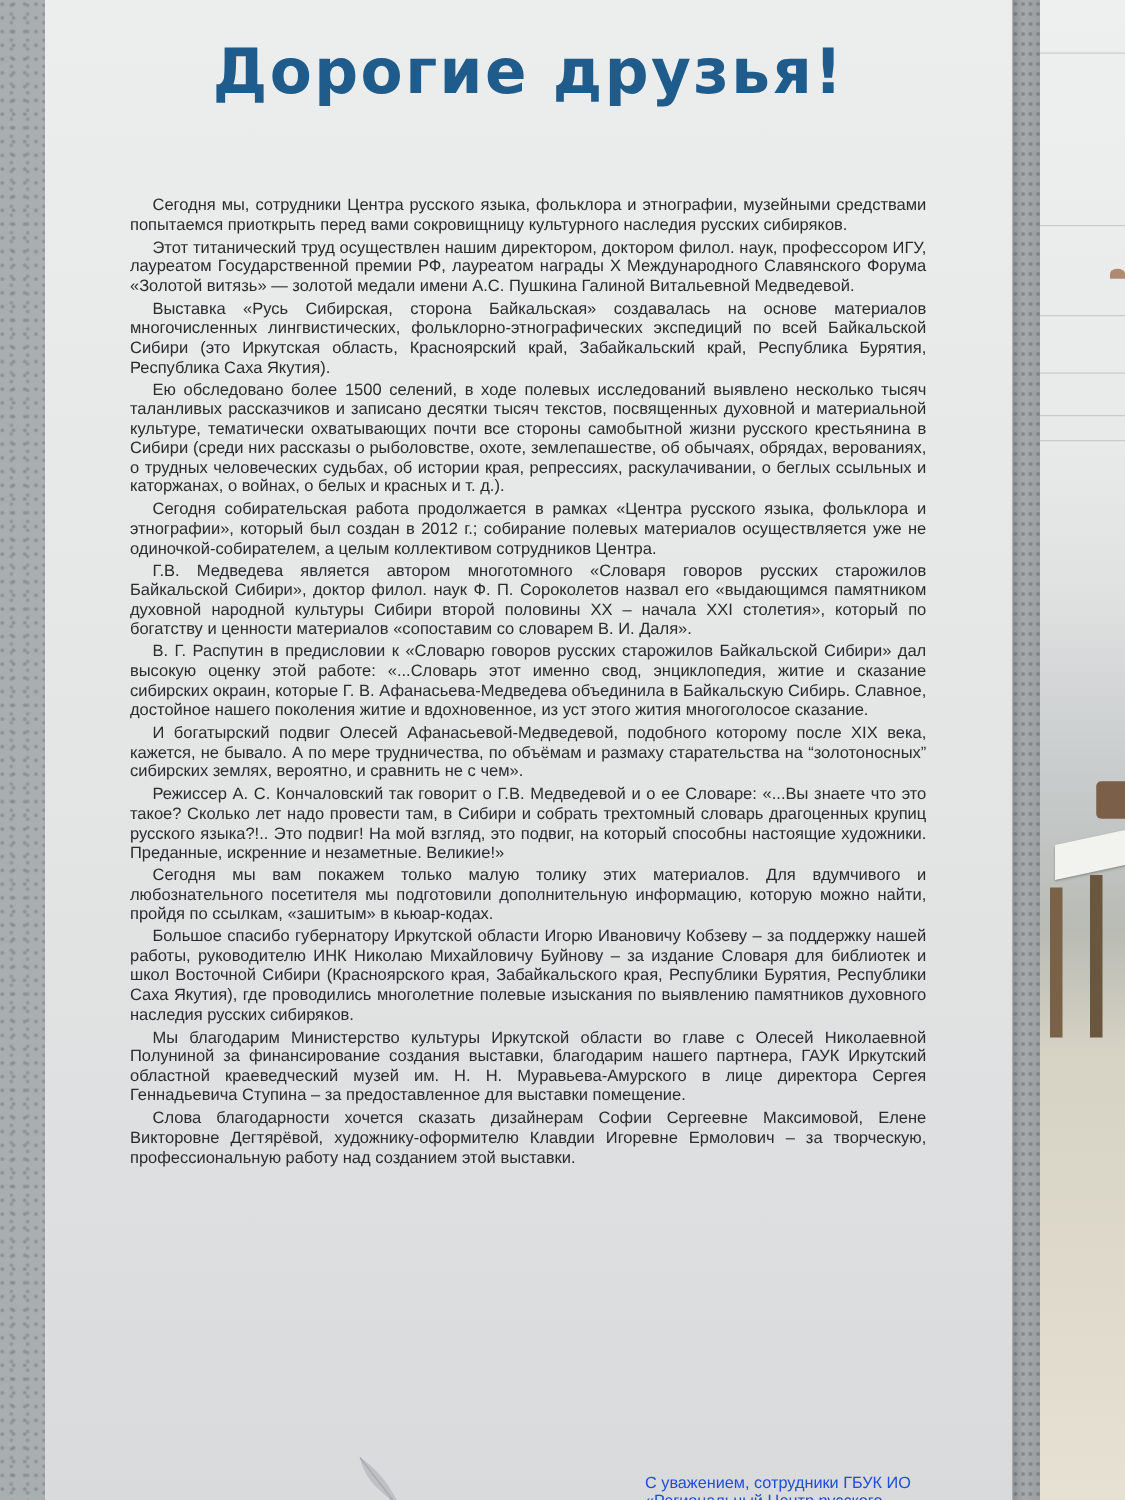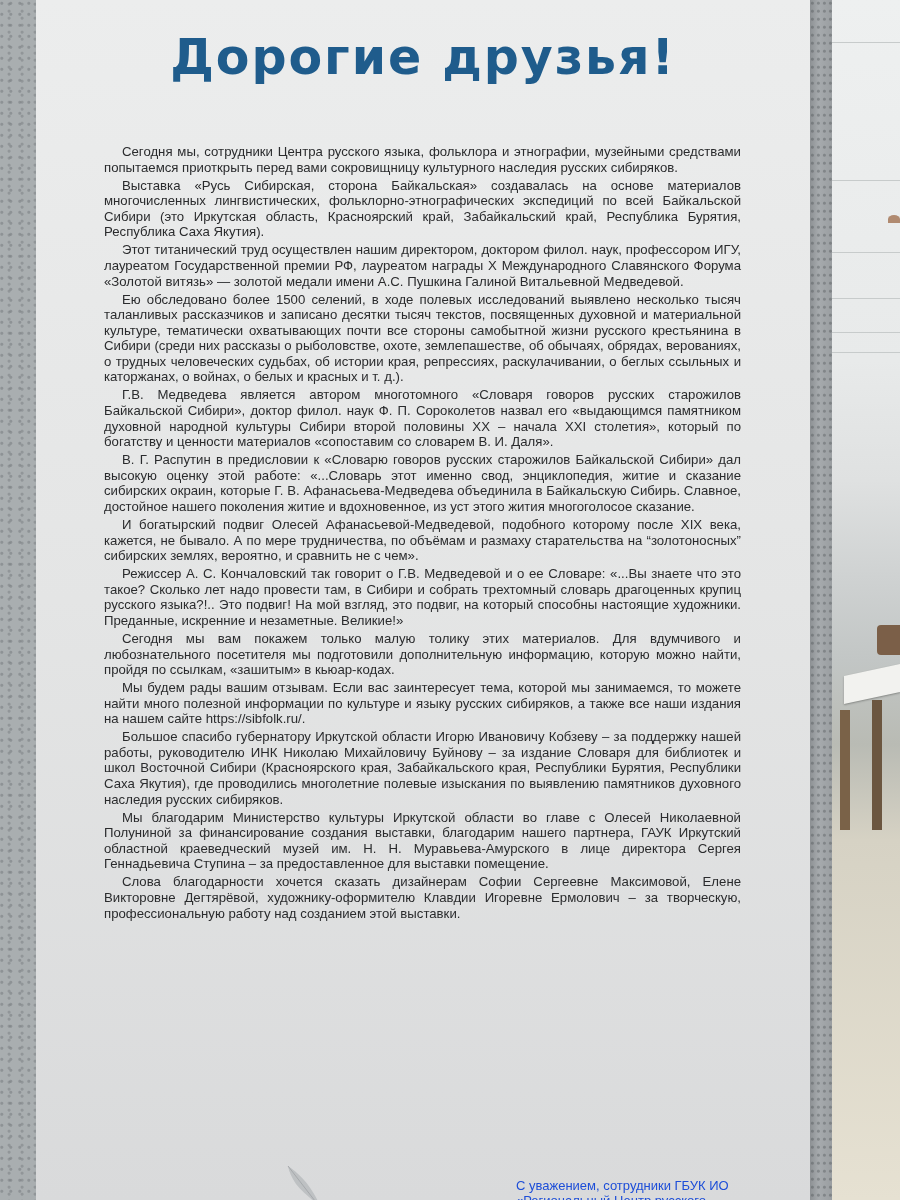--- a/index.html
+++ b/index.html
@@ -41,21 +41,21 @@
 
     .title {
       position: absolute; left: 36px; top: 28px; width: 774px;
       text-align: center;
       font-family: "DejaVu Sans", sans-serif;
       font-size: 50px; font-weight: bold; letter-spacing: 2px;
       color: #1f5c8c;
       transform: scaleX(0.98);
     }
     .body-text {
-      position: absolute; left: 104px; top: 144px; width: 637px;
+      position: absolute; left: 104px; top: 156px; width: 637px;
       font-family: "Liberation Sans", sans-serif;
       font-size: 13.2px; line-height: 15.6px;
       color: #2a2b2d;
       text-align: justify;
     }
     .body-text p { margin: 0 0 2.4px 0; text-indent: 18px; }
     .signature {
       position: absolute; left: 516px; top: 1178px; width: 260px;
       font-family: "Liberation Sans", sans-serif;
       font-size: 13px; line-height: 15.4px; color: #1d4ed8;
@@ -85,29 +85,29 @@
   <div class="tool"></div>
   <div class="table-top"></div>
   <div class="table-leg" style="left:40px; top:700px; height:130px;"></div>
   <div class="table-leg" style="left:8px; top:710px; height:120px; background:#7a6248;"></div>
 </div>
 
 <div class="title">Дорогие друзья!</div>
 
 <div class="body-text">
   <p>Сегодня мы, сотрудники Центра русского языка, фольклора и этнографии, музейными средствами попытаемся приоткрыть перед вами сокровищницу культурного наследия русских сибиряков.</p>
+  <p>Этот титанический труд осуществлен нашим директором, доктором филол. наук, профессором ИГУ, лауреатом Государственной премии РФ, лауреатом награды X Международного Славянского Форума «Золотой витязь» — золотой медали имени А.С. Пушкина Галиной Витальевной Медведевой.</p>
   <p>Выставка «Русь Сибирская, сторона Байкальская» создавалась на основе материалов многочисленных лингвистических, фольклорно-этнографических экспедиций по всей Байкальской Сибири (это Иркутская область, Красноярский край, Забайкальский край, Республика Бурятия, Республика Саха Якутия).</p>
-  <p>Этот титанический труд осуществлен нашим директором, доктором филол. наук, профессором ИГУ, лауреатом Государственной премии РФ, лауреатом награды X Международного Славянского Форума «Золотой витязь» — золотой медали имени А.С. Пушкина Галиной Витальевной Медведевой.</p>
   <p>Ею обследовано более 1500 селений, в ходе полевых исследований выявлено несколько тысяч таланливых рассказчиков и записано десятки тысяч текстов, посвященных духовной и материальной культуре, тематически охватывающих почти все стороны самобытной жизни русского крестьянина в Сибири (среди них рассказы о рыболовстве, охоте, землепашестве, об обычаях, обрядах, верованиях, о трудных человеческих судьбах, об истории края, репрессиях, раскулачивании, о беглых ссыльных и каторжанах, о войнах, о белых и красных и т. д.).</p>
+  <p>Сегодня собирательская работа продолжается в рамках «Центра русского языка, фольклора и этнографии», который был создан в 2012 г.; собирание полевых материалов осуществляется уже не одиночкой-собирателем, а целым коллективом сотрудников Центра.</p>
   <p>Г.В. Медведева является автором многотомного «Словаря говоров русских старожилов Байкальской Сибири», доктор филол. наук Ф. П. Сороколетов назвал его «выдающимся памятником духовной народной культуры Сибири второй половины XX – начала XXI столетия», который по богатству и ценности материалов «сопоставим со словарем В. И. Даля».</p>
   <p>В. Г. Распутин в предисловии к «Словарю говоров русских старожилов Байкальской Сибири» дал высокую оценку этой работе: «...Словарь этот именно свод, энциклопедия, житие и сказание сибирских окраин, которые Г. В. Афанасьева-Медведева объединила в Байкальскую Сибирь. Славное, достойное нашего поколения житие и вдохновенное, из уст этого жития многоголосое сказание.</p>
   <p>И богатырский подвиг Олесей Афанасьевой-Медведевой, подобного которому после XIX века, кажется, не бывало. А по мере трудничества, по объёмам и размаху старательства на “золотоносных” сибирских землях, вероятно, и сравнить не с чем».</p>
   <p>Режиссер А. С. Кончаловский так говорит о Г.В. Медведевой и о ее Словаре: «...Вы знаете что это такое? Сколько лет надо провести там, в Сибири и собрать трехтомный словарь драгоценных крупиц русского языка?!.. Это подвиг! На мой взгляд, это подвиг, на который способны настоящие художники. Преданные, искренние и незаметные. Великие!»</p>
   <p>Сегодня мы вам покажем только малую толику этих материалов. Для вдумчивого и любознательного посетителя мы подготовили дополнительную информацию, которую можно найти, пройдя по ссылкам, «зашитым» в кьюар-кодах.</p>
-  <p>Мы будем рады вашим отзывам. Если вас заинтересует тема, которой мы занимаемся, то можете найти много полезной информации по культуре и языку русских сибиряков, а также все наши издания на нашем сайте https://sibfolk.ru/.</p>
   <p>Большое спасибо губернатору Иркутской области Игорю Ивановичу Кобзеву – за поддержку нашей работы, руководителю ИНК Николаю Михайловичу Буйнову – за издание Словаря для библиотек и школ Восточной Сибири (Красноярского края, Забайкальского края, Республики Бурятия, Республики Саха Якутия), где проводились многолетние полевые изыскания по выявлению памятников духовного наследия русских сибиряков.</p>
   <p>Мы благодарим Министерство культуры Иркутской области во главе с Олесей Николаевной Полуниной за финансирование создания выставки, благодарим нашего партнера, ГАУК Иркутский областной краеведческий музей им. Н. Н. Муравьева-Амурского в лице директора Сергея Геннадьевича Ступина – за предоставленное для выставки помещение.</p>
   <p>Слова благодарности хочется сказать дизайнерам Софии Сергеевне Максимовой, Елене Викторовне Дегтярёвой, художнику-оформителю Клавдии Игоревне Ермолович – за творческую, профессиональную работу над созданием этой выставки.</p>
 </div>
 
 <div class="signature">
   <div>С уважением, сотрудники ГБУК ИО</div>
   <div>«Региональный Центр  русского</div>
   <div>языка, фольклора и этнографии»</div>
 </div>

